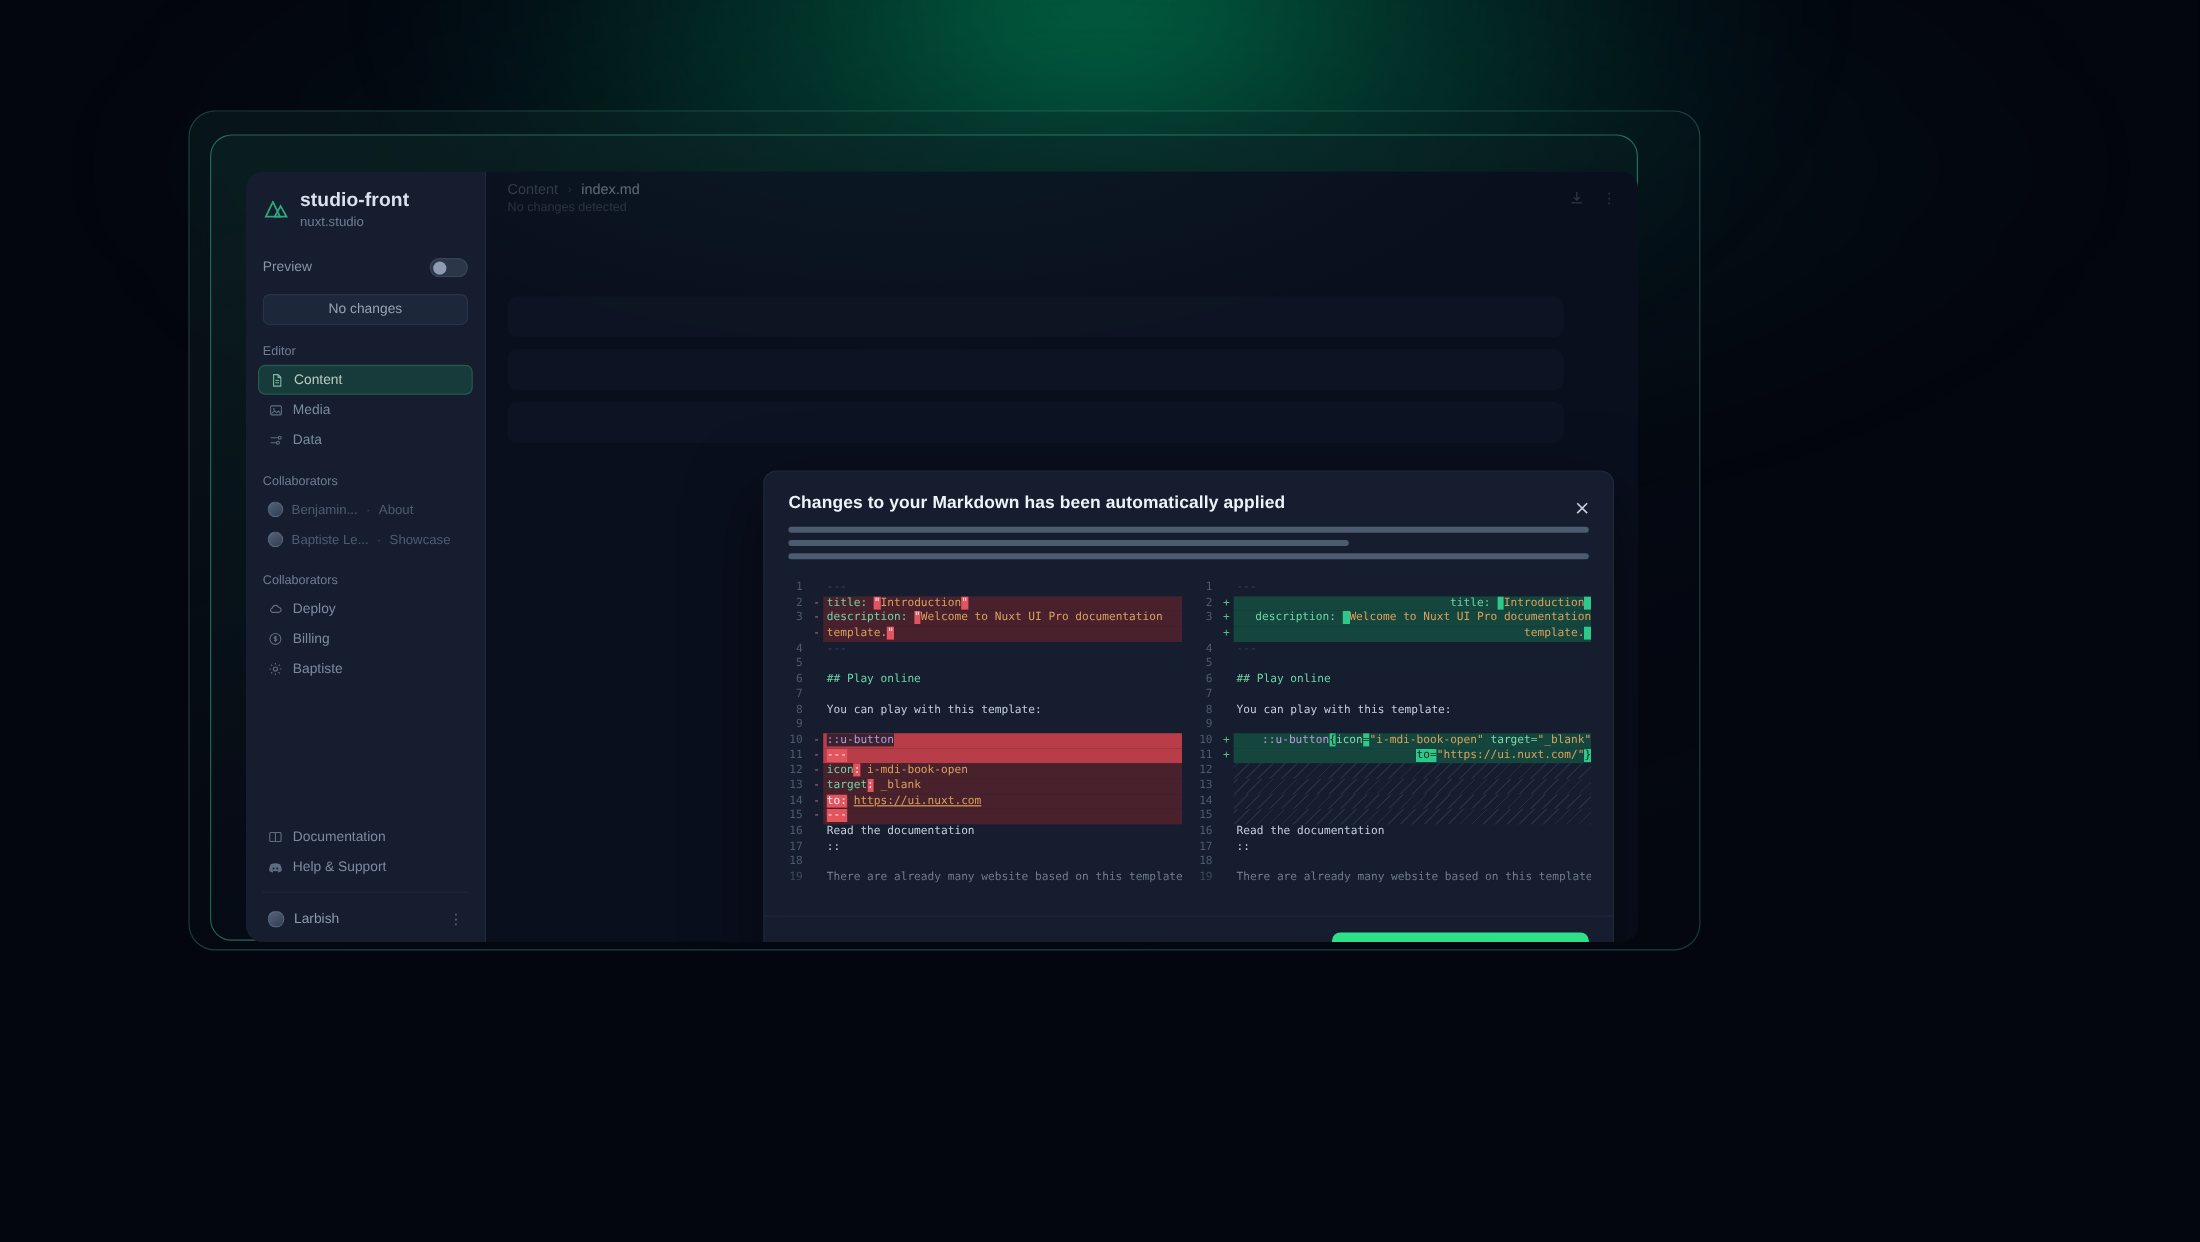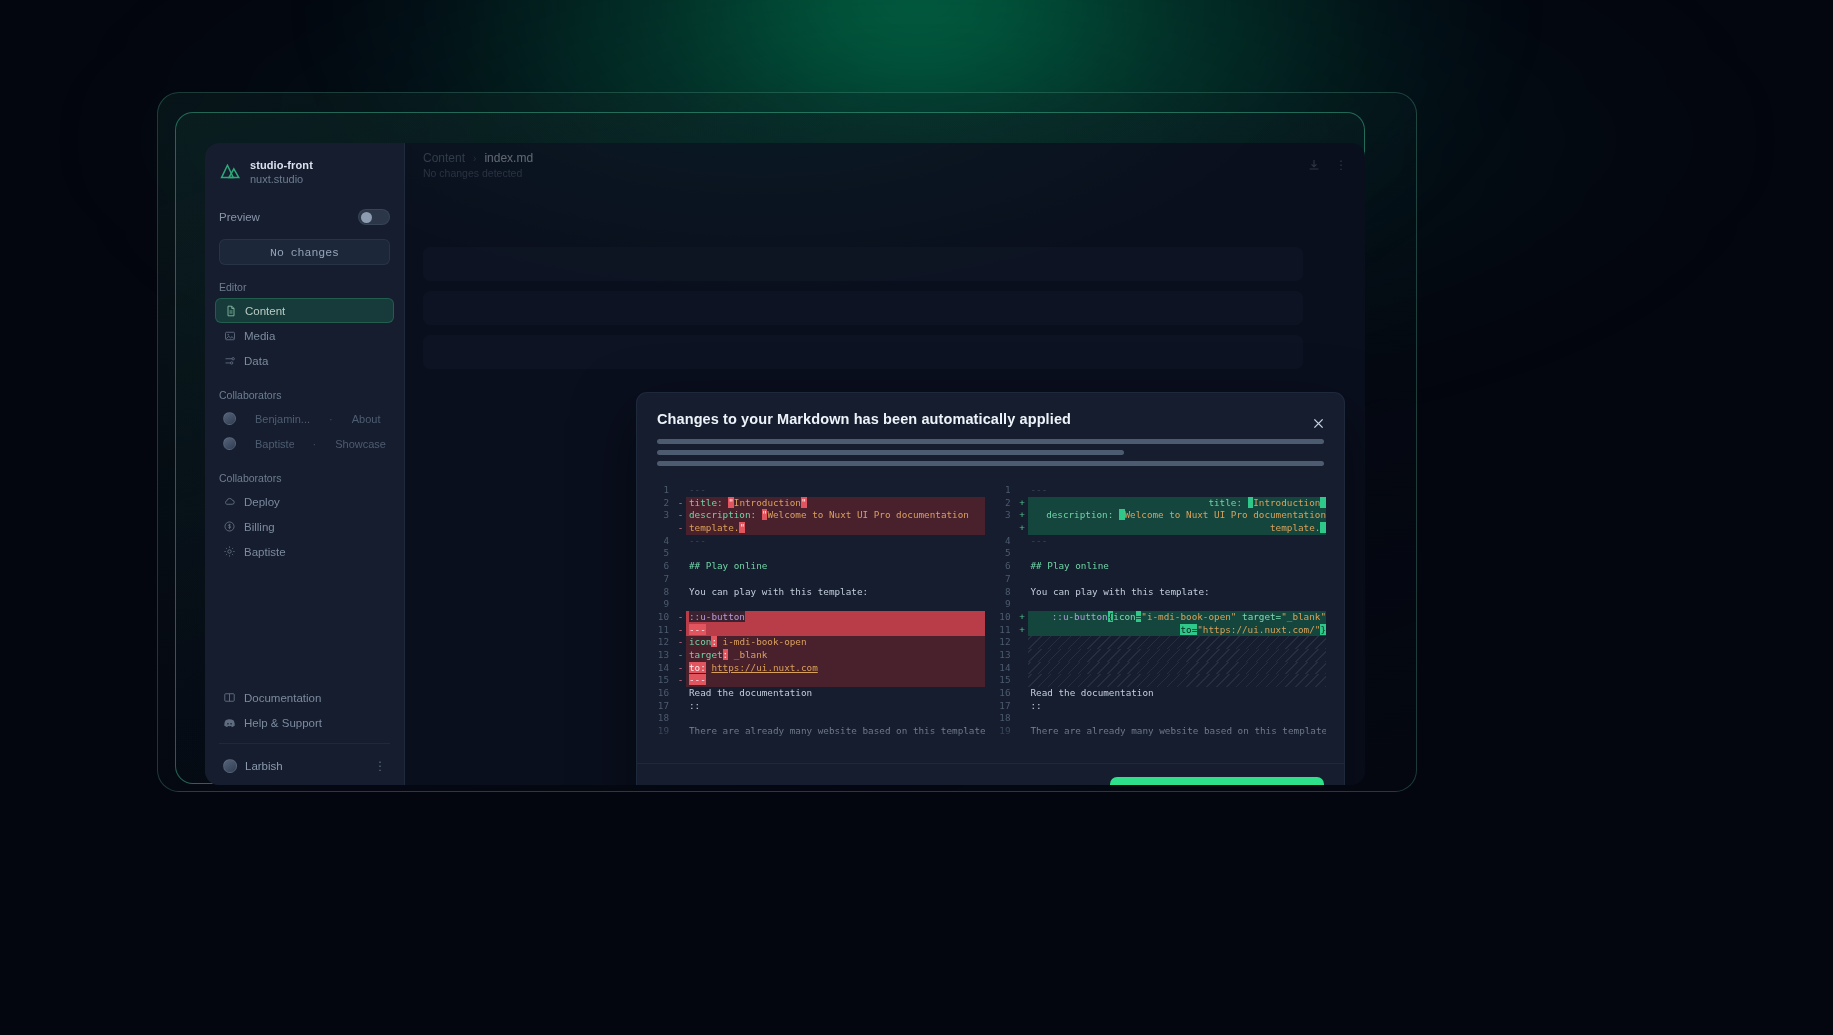--- a/index.html
+++ b/index.html
@@ -56,60 +56,60 @@
   .sidebar {
     width: 200px; flex: 0 0 200px; height: 100%;
     background: #151d2e;
     border-right: 1px solid rgba(120,150,180,0.10);
     display: flex; flex-direction: column;
     position: relative; z-index: 2;
   }
   .sb-head { padding: 16px 14px 0 14px; display: flex; align-items: center; gap: 9px; }
   .logo-mark { width: 22px; height: 22px; flex: 0 0 22px; display: flex; align-items: center; justify-content: center; }
   .sb-titles { display: flex; flex-direction: column; gap: 2px; }
-  .sb-proj { font-size: 11px; font-weight: 700; color: #d9e2ee; letter-spacing: .1px; }
+  .sb-proj { font-size: 16px; font-weight: 700; color: #d9e2ee; letter-spacing: .1px; }
   .sb-org { font-size: 11px; color: #6d7d92; }
 
   .sb-preview {
     margin: 24px 14px 0 14px; display: flex; align-items: center; justify-content: space-between;
   }
   .sb-preview-label { font-size: 11.5px; color: #8896aa; }
   .toggle {
     width: 32px; height: 16px; border-radius: 9px;
     background: #2b3648; position: relative; border: 1px solid rgba(130,155,180,0.14);
   }
   .toggle .knob {
     position: absolute; left: 2px; top: 1.5px; width: 11px; height: 11px;
     border-radius: 50%; background: #8d9cb0;
   }
 
   .sb-nochanges {
     margin: 14px 14px 0 14px; height: 26px; border-radius: 6px;
     background: #1d273a; border: 1px solid rgba(130,160,190,0.10);
     display: flex; align-items: center; justify-content: center;
-    font-size: 11.5px; color: #93a2b6; font-family: Liberation Mono, monospace;
+    font-size: 11.5px; color: #93a2b6;
   }
 
   .sb-section { margin: 16px 14px 5px 14px; font-size: 10.5px; color: #6e7e92; }
   .sb-item {
     margin: 0 10px; height: 25px; border-radius: 6px; padding: 0 8px;
     display: flex; align-items: center; gap: 8px;
     font-size: 11.5px; color: #7c8b9f;
   }
   .sb-item.active {
     background: rgba(28,92,72,0.48);
     border: 1px solid rgba(52,160,120,0.34);
     color: #b9cbc3;
   }
   .sb-icon { width: 13px; height: 13px; flex: 0 0 13px; display: flex; align-items: center; justify-content: center; opacity: .72; }
   .sb-item.active .sb-icon { opacity: .88; }
 
   .collab-row {
     margin: 0 10px; height: 25px; padding: 0 8px;
-    display: flex; align-items: center; gap: 19px; font-size: 11px; color: #4e5d72;
+    display: flex; align-items: center; gap: 7px; font-size: 11px; color: #4e5d72;
   }
   .avatar-sm {
     width: 13px; height: 13px; border-radius: 50%; flex: 0 0 13px;
     background: linear-gradient(145deg, #55637a, #323d51);
     border: 1px solid rgba(150,170,195,0.18);
   }
   .collab-name { max-width: 64px; overflow: hidden; white-space: nowrap; }
   .collab-dot { color: #3f4c60; }
   .collab-page { color: #4e5d72; }
 

